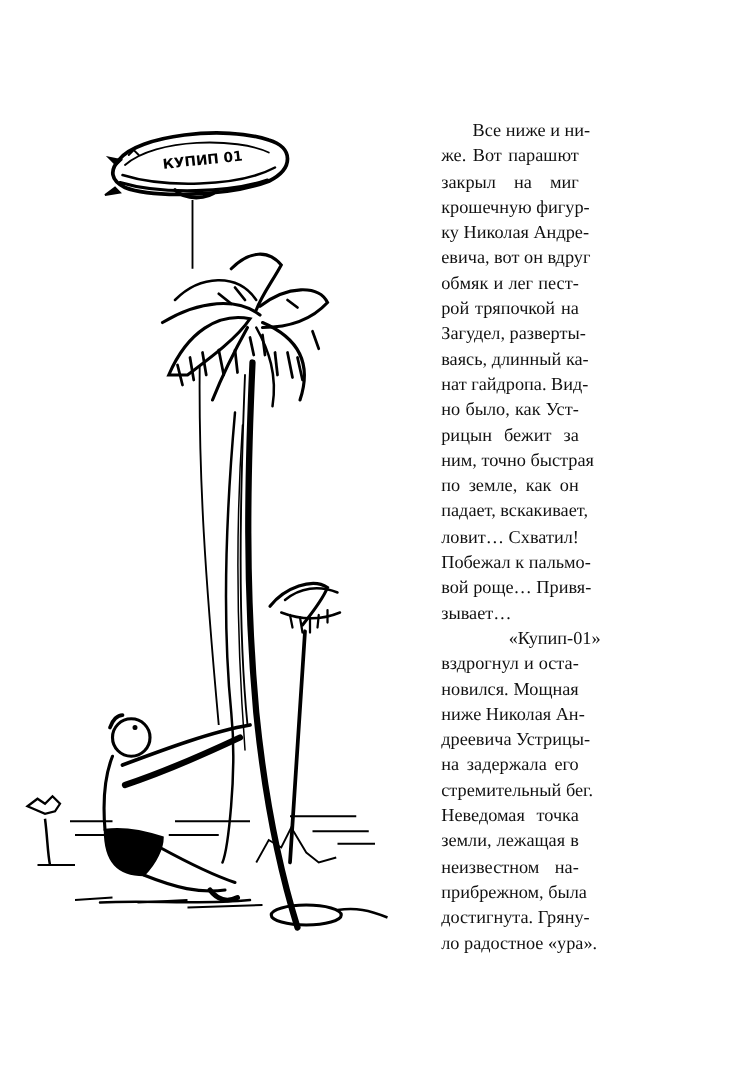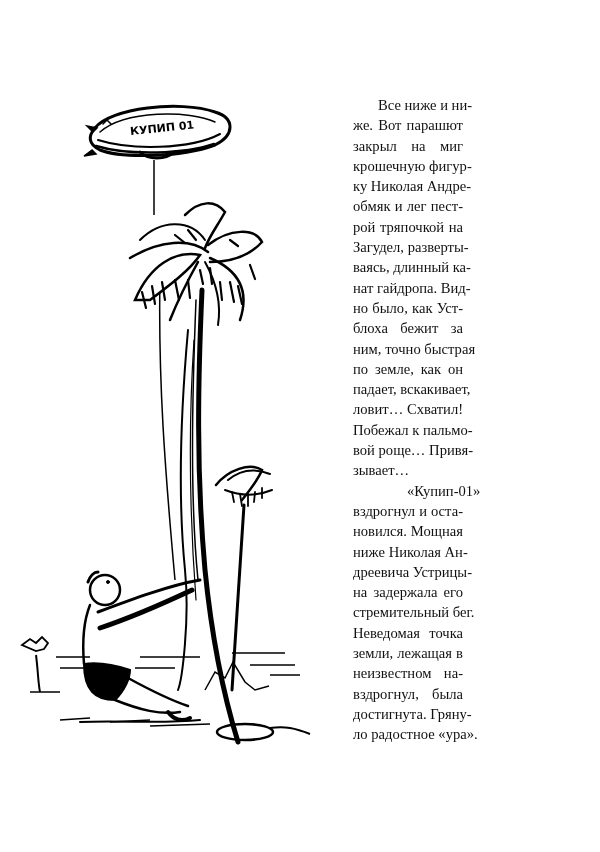--- a/index.html
+++ b/index.html
@@ -128,43 +128,44 @@
   </g>
 </svg>
 
 <div class="text-col">
   <p>
     <span class="line indent">Все ниже и ни-</span>
     <span class="line">же. Вот парашют</span>
     <span class="line">закрыл на миг</span>
     <span class="line">крошечную фигур-</span>
     <span class="line">ку Николая Андре-</span>
+    <span class="line">евича, вот он вдруг</span>
     <span class="line">обмяк и лег пест-</span>
     <span class="line">рой тряпочкой на</span>
     <span class="line">Загудел, разверты-</span>
     <span class="line">ваясь, длинный ка-</span>
     <span class="line">нат гайдропа. Вид-</span>
     <span class="line">но было, как Уст-</span>
-    <span class="line">блоха бежит за</span>
+    <span class="line">рицын бежит за</span>
     <span class="line">ним, точно быстрая</span>
     <span class="line">по земле, как он</span>
     <span class="line">падает, вскакивает,</span>
     <span class="line">ловит… Схватил!</span>
     <span class="line">Побежал к пальмо-</span>
     <span class="line">вой роще… Привя-</span>
     <span class="line last">зывает…</span>
   </p>
   <p>
     <span class="line indent-big">«Купип-01»</span>
     <span class="line">вздрогнул и оста-</span>
     <span class="line">новился. Мощная</span>
     <span class="line">ниже Николая Ан-</span>
     <span class="line">дреевича Устрицы-</span>
     <span class="line">на задержала его</span>
     <span class="line">стремительный бег.</span>
     <span class="line">Неведомая точка</span>
     <span class="line">земли, лежащая в</span>
     <span class="line">неизвестном на-</span>
-    <span class="line">вздрогнул, была</span>
+    <span class="line">прибрежном, была</span>
     <span class="line">достигнута. Гряну-</span>
     <span class="line last">ло радостное «ура».</span>
   </p>
 </div>
 
 </body></html>

